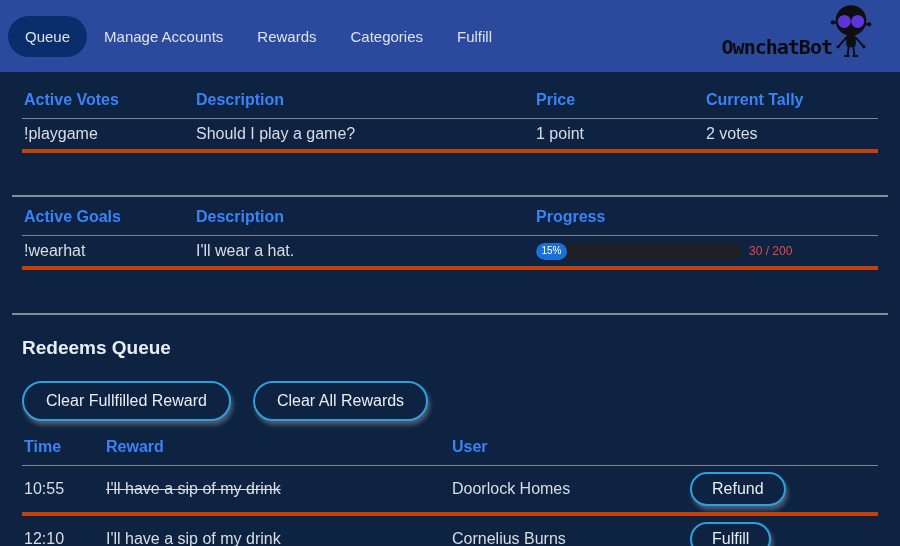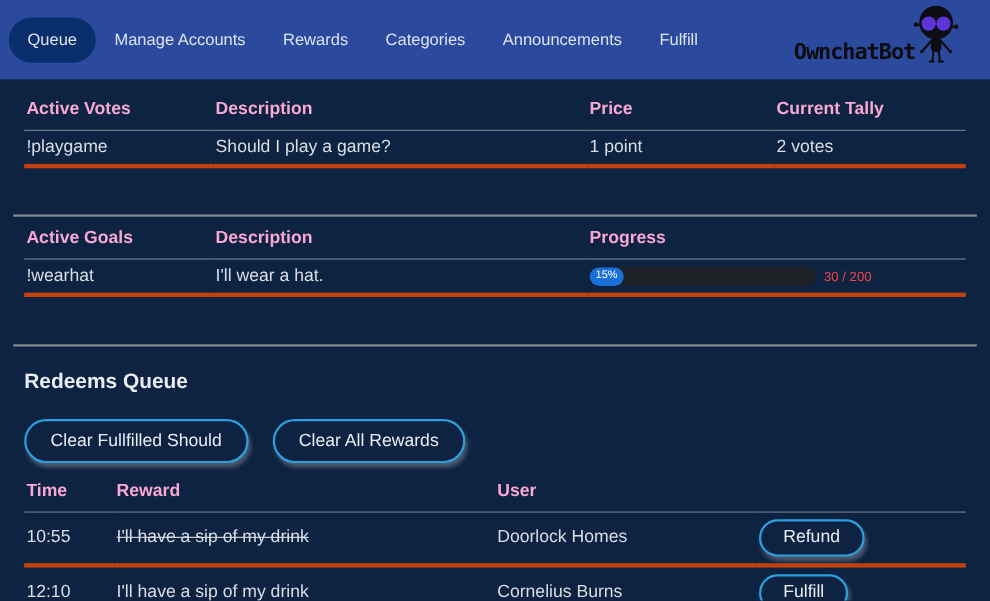--- a/index.html
+++ b/index.html
@@ -39,21 +39,21 @@
   .main { padding-top: 16px; }
   .tbl-section { margin: 0 12px 42px 12px; }
   .tbl-section.bordered { border-top: 2px solid #878d96; padding-top: 8px; margin-bottom: 43px; }
   .redeems-section { margin: 0 12px; border-top: 2px solid #878d96; }
 
   table {
     border-collapse: collapse; table-layout: fixed;
     width: calc(100% - 20px); margin: 0 10px;
   }
   th {
-    text-align: left; font-weight: bold; font-size: 16px; color: #f9a8d4;
+    text-align: left; font-weight: bold; font-size: 16px; color: #3b82f6;
     padding: 3px 2px 9px 2px; border-bottom: 1px solid #7a828c;
     white-space: nowrap; overflow: hidden;
   }
   td {
     font-size: 16px; color: #d9dee4;
     padding: 6px 2px; border-bottom: 4px solid #c2410c;
     white-space: nowrap; overflow: hidden;
   }
   .redeems-table td { padding: 13px 2px; }
   .redeems-table td.action-cell { padding: 6px 2px; }
@@ -94,21 +94,20 @@
 </head>
 <body>
 
 <div class="app">
 
   <nav class="navbar">
     <a class="nav-item active">Queue</a>
     <a class="nav-item">Manage Accounts</a>
     <a class="nav-item">Rewards</a>
     <a class="nav-item">Categories</a>
-    <a class="nav-item">Announcements</a>
     <a class="nav-item">Fulfill</a>
 
     <div class="logo">
       <span class="logo-text">OwnchatBot</span>
       <svg class="robot" width="46" height="58" viewBox="0 0 48 60" aria-hidden="true">
         <g stroke="#0d0d12" stroke-width="2" fill="none" stroke-linecap="round">
           <line x1="7" y1="21" x2="13" y2="22"></line>
           <line x1="35" y1="23" x2="41" y2="23"></line>
           <path d="M19 37 L11 46"></path>
           <path d="M29 37 L37 46"></path>
@@ -188,21 +187,21 @@
             </td>
           </tr>
         </tbody>
       </table>
     </section>
 
     <section class="redeems-section">
       <h2 class="redeems-title">Redeems Queue</h2>
 
       <div class="btn-row">
-        <button class="pill-btn">Clear Fullfilled Should</button>
+        <button class="pill-btn">Clear Fullfilled Reward</button>
         <button class="pill-btn">Clear All Rewards</button>
       </div>
 
       <div class="redeems-table-wrap">
         <table class="redeems-table">
           <colgroup>
               <col style="width:82px">
               <col style="width:346px">
               <col style="width:238px">
               <col>

